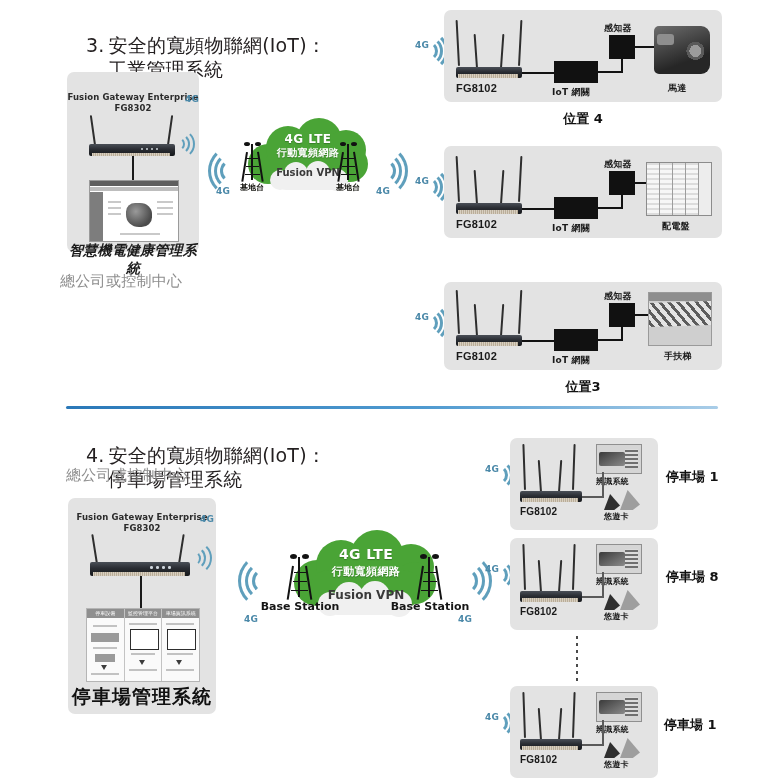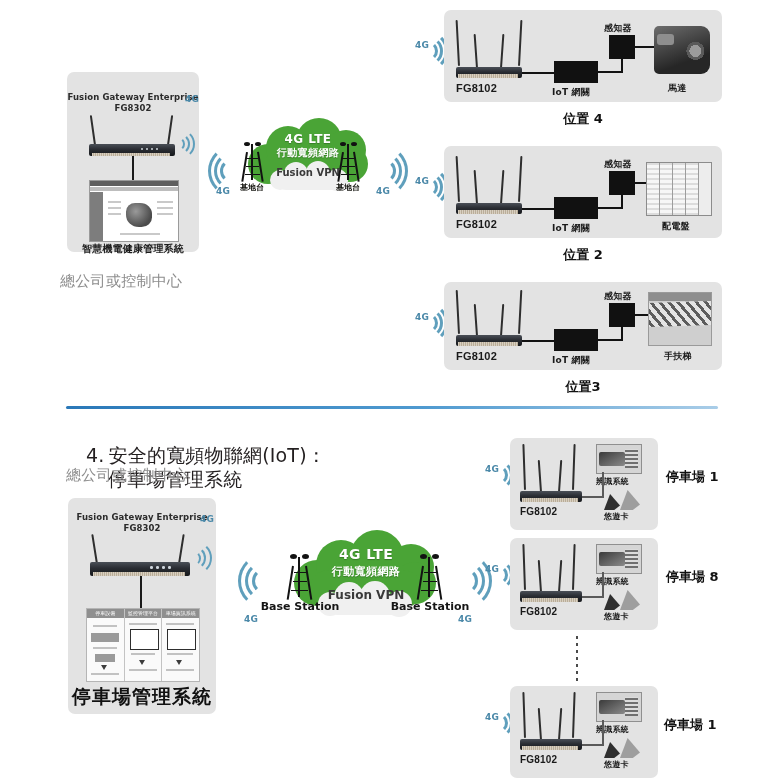--- a/index.html
+++ b/index.html
@@ -101,24 +101,25 @@
   .screen .row{position:absolute;background:#c9c9c9;height:2px;}
   .screen .blob{
     position:absolute;
     background:radial-gradient(circle at 38% 35%,#9a9a9a,#4b4b4b 70%);
     border-radius:35% 45% 40% 50%;
   }
   .screen-cap{
     position:absolute;
     width:100%;
     text-align:center;
-    font-size:10px;
+    font-size:14px;
     font-weight:700;
     color:#1c1c1c;
     letter-spacing:.2px;
+    font-style:italic;
   }
 
   
   .info{
     position:absolute;
     background:#fafafa;
     border:1px solid #b5b5b5;
     display:flex;
   }
   .info .col{flex:1;border-right:1px solid #c3c3c3;position:relative;}
@@ -264,20 +265,24 @@
   .dots{
     position:absolute;width:2px;
     background:repeating-linear-gradient(180deg,#4a4a4a 0 3px,transparent 3px 7px);
   }
 </style>
 </head>
 <body>
 
 <div class="page">
 
+  <div class="sec-title" style="left:86px;top:8px;">
+    <span class="num">3.</span><span>安全的寬頻物聯網(IoT)：</span>
+    <span class="l2">工業管理系統</span>
+  </div>
 
   <div class="panel" style="left:67px;top:72px;width:132px;height:180px;">
     <div class="gw-title" style="top:20px;">
       <span class="m">Fusion Gateway Enterprise</span>
       <span class="m">FG8302</span>
     </div>
 
     <div class="ant" style="left:27px;top:43px;height:30px;transform:rotate(-8deg);"></div>
     <div class="ant" style="left:100px;top:43px;height:30px;transform:rotate(8deg);"></div>
     <div class="router-body" style="left:22px;top:72px;width:86px;height:12px;"></div>
@@ -432,21 +437,20 @@
     <div class="wire" style="left:190px;top:36px;width:14px;height:2px;"></div>
     <div class="cabinet" style="left:202px;top:16px;width:64px;height:52px;">
       <span></span>
         <span></span>
         <span></span>
         <span></span>
         <span></span>
     </div>
     <div class="cap sm" style="left:218px;top:74px;">配電盤</div>
   </div>
-  <div class="pos-lbl" style="left:444px;top:246px;width:278px;">位置 2</div>
 
   <div class="waves r" style="left:414px;top:300px;width:28px;height:40px;">
     <i style="left:4px;top:13px;width:14px;height:14px;"></i>
     <i style="left:-1px;top:8px;width:24px;height:24px;"></i>
     <i style="left:-6px;top:3px;width:34px;height:34px;"></i>
   </div>
   <div class="lbl4g" style="left:415px;top:312px;">4G</div>
 
   <div class="panel" style="left:444px;top:282px;width:278px;height:88px;">
     <div class="ant" style="left:14px;top:8px;height:44px;transform:rotate(-3deg);"></div>

